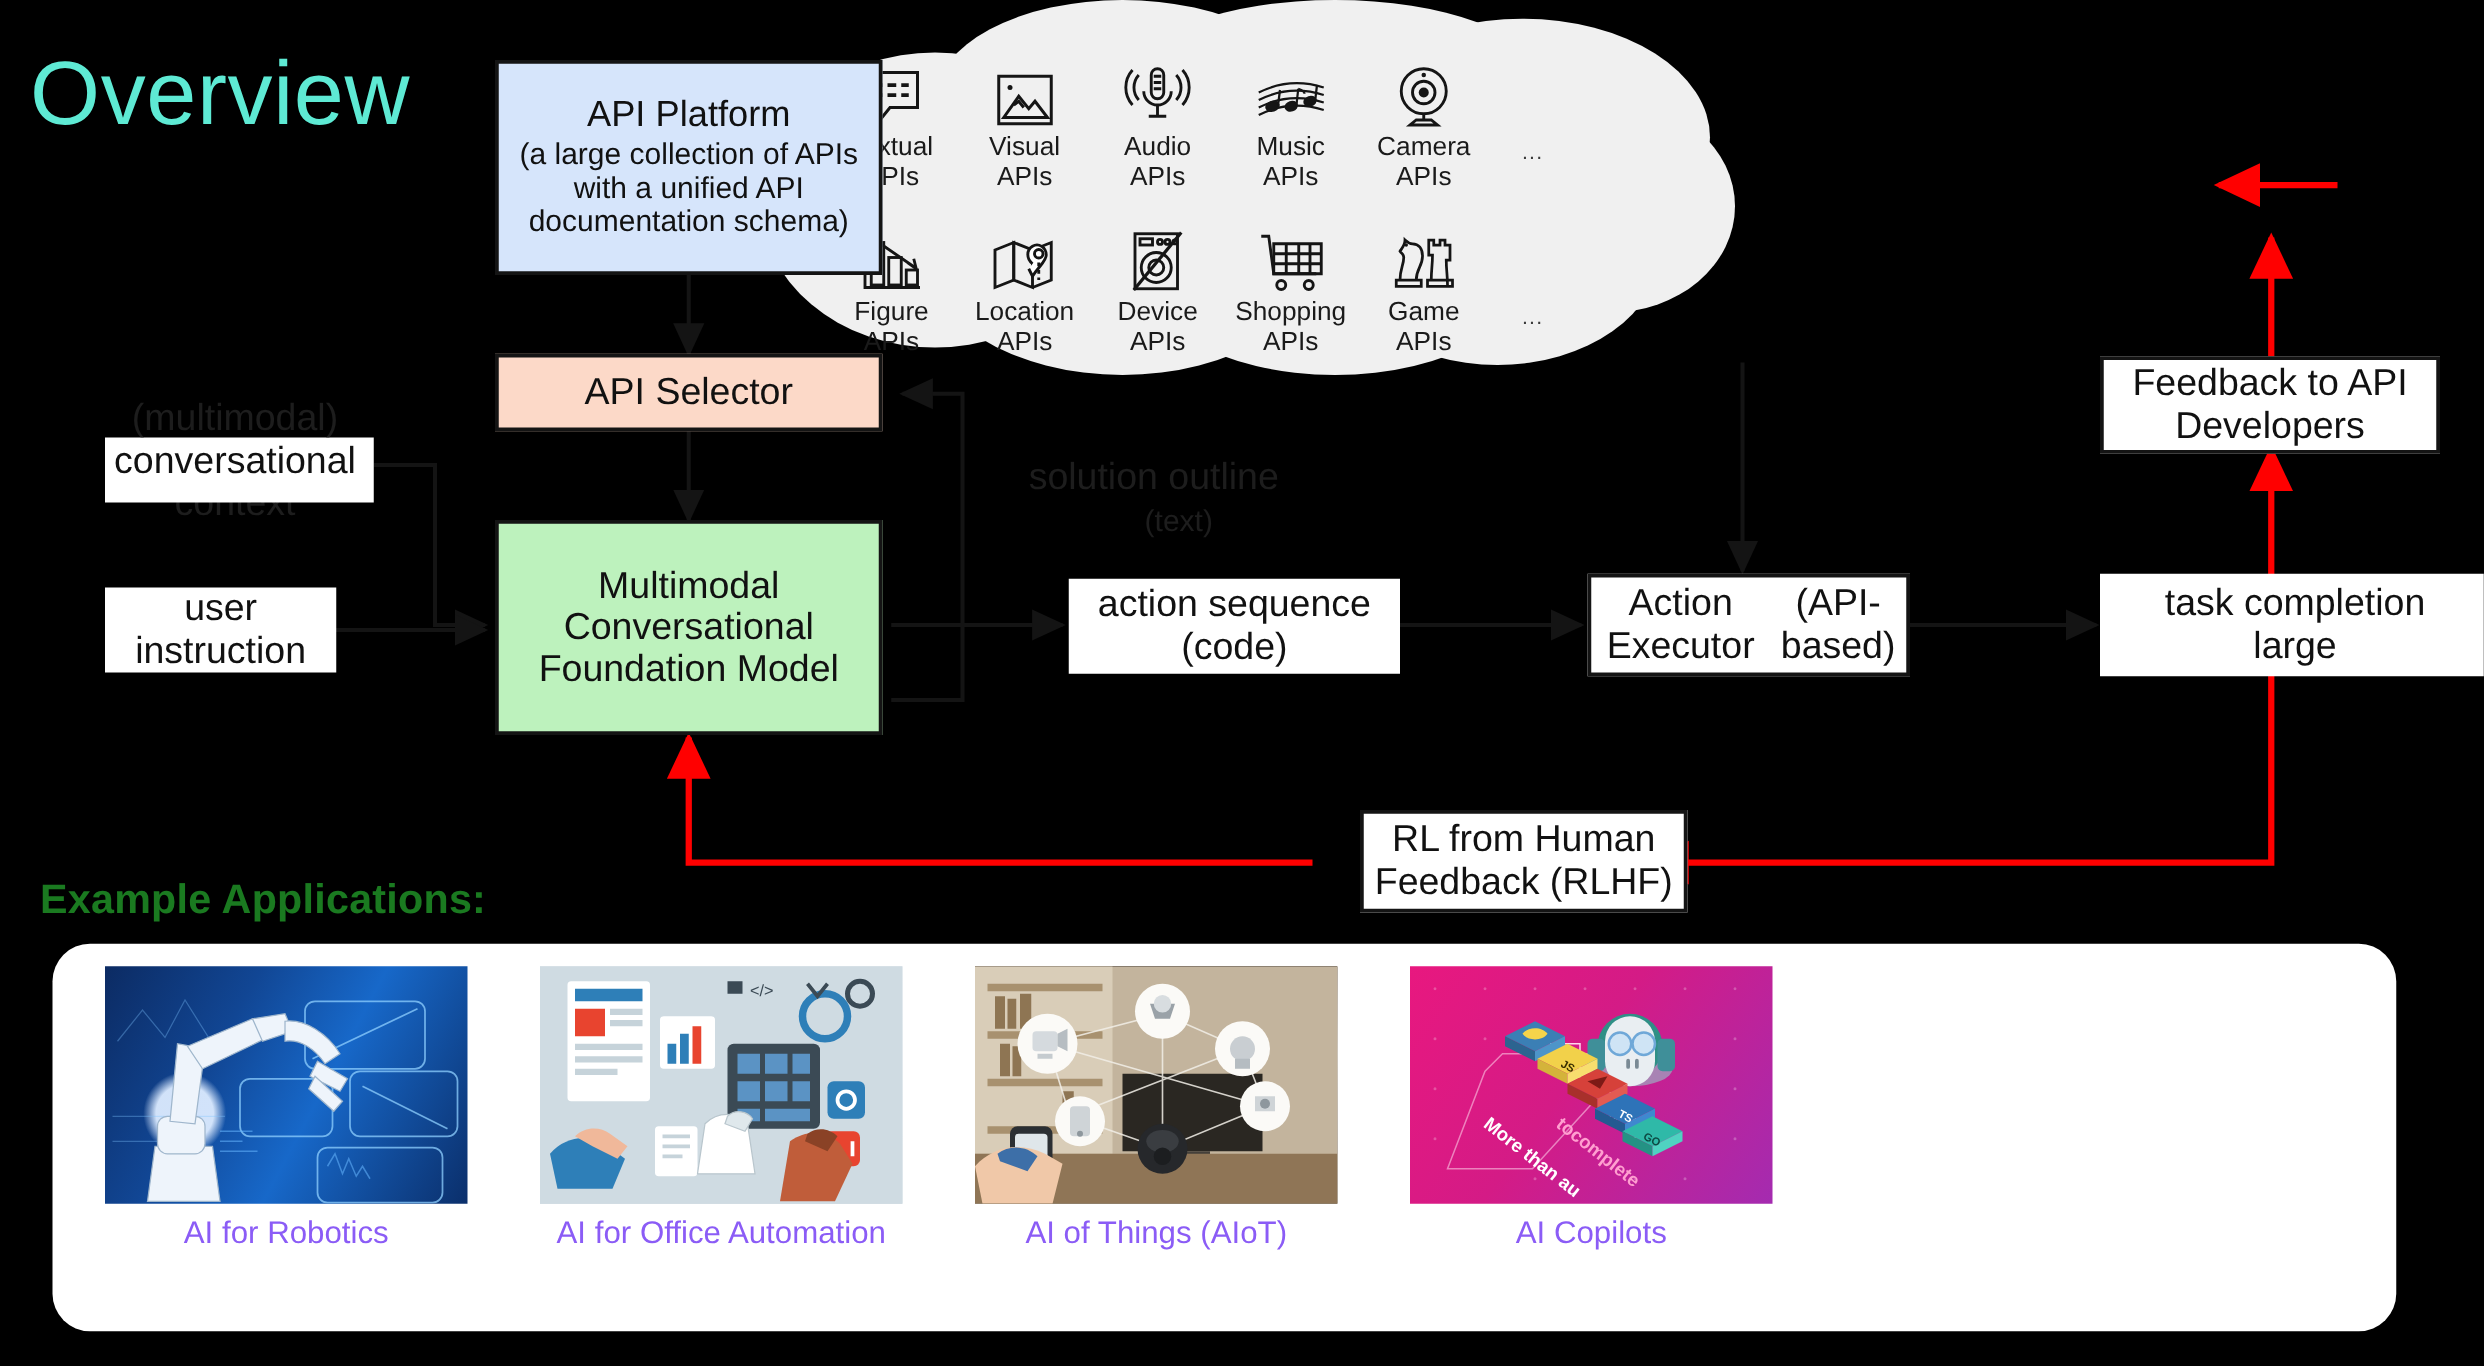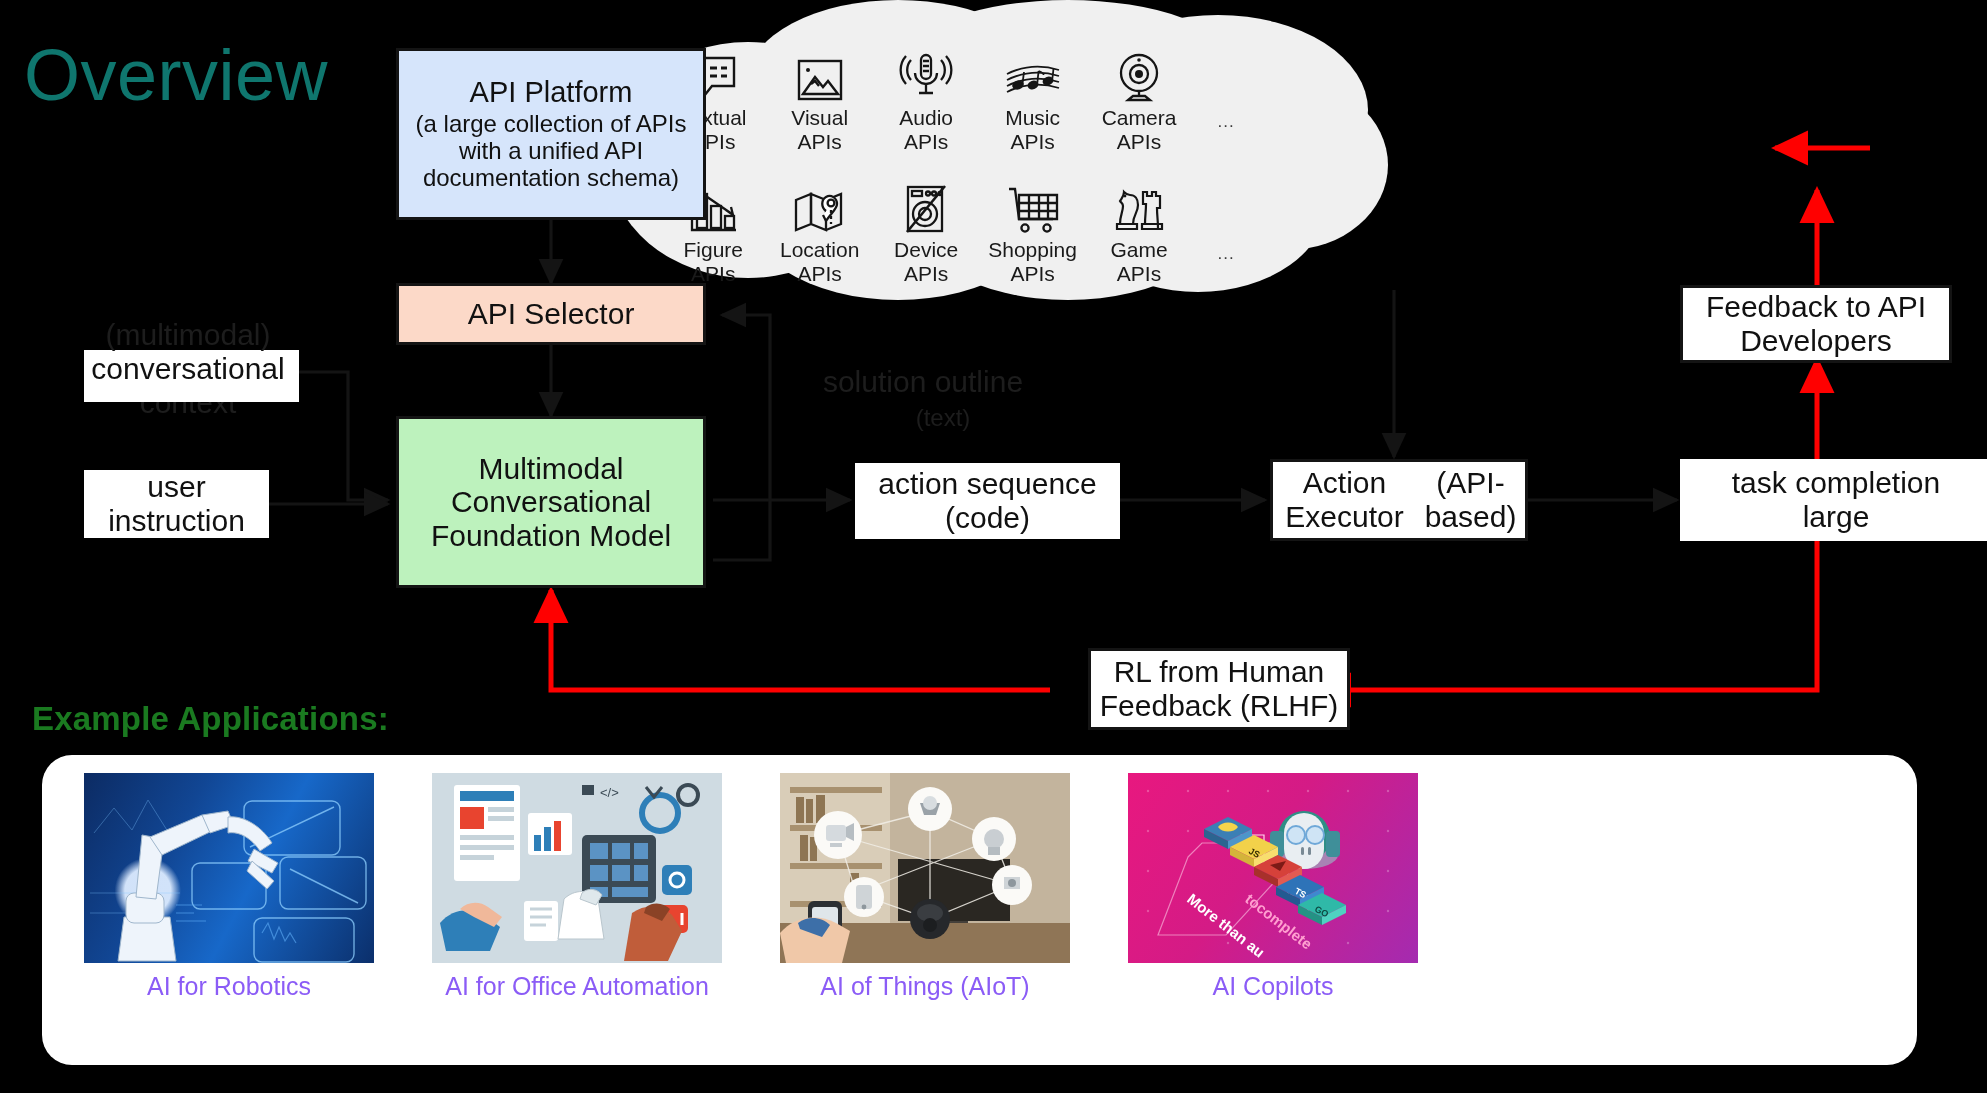--- a/index.html
+++ b/index.html
@@ -13,21 +13,21 @@
        display:flex;align-items:center;justify-content:center;text-align:center;
        line-height:1.12;color:#111;background:#fff;z-index:6;}
   .box.blue{background:#d6e5fb;}
   .box.peach{background:#fcd9c8;}
   .box.green{background:#bdf2bd;}
   .box span{display:block;}
   .sub{font-size:.80em;margin-left:40px;}
 
   
   .overview-title{position:absolute;left:24px;top:34px;font-size:72px;
-     color:#0f766e;letter-spacing:.5px;z-index:3;}
+     color:#5eead4;letter-spacing:.5px;z-index:3;}
 
   
   .ghost{position:absolute;color:#1d1d1d;text-align:center;line-height:1.14;z-index:4;}
 
   
   .cloud{position:absolute;left:598px;top:0px;width:790px;height:300px;z-index:2;}
   .cloud svg{display:block;width:100%;height:100%;}
   .api-grid{position:absolute;left:660px;top:44px;width:600px;z-index:5;}
   .api-row{display:flex;gap:0;}
   .api-cell{width:110px;display:flex;flex-direction:column;align-items:center;

